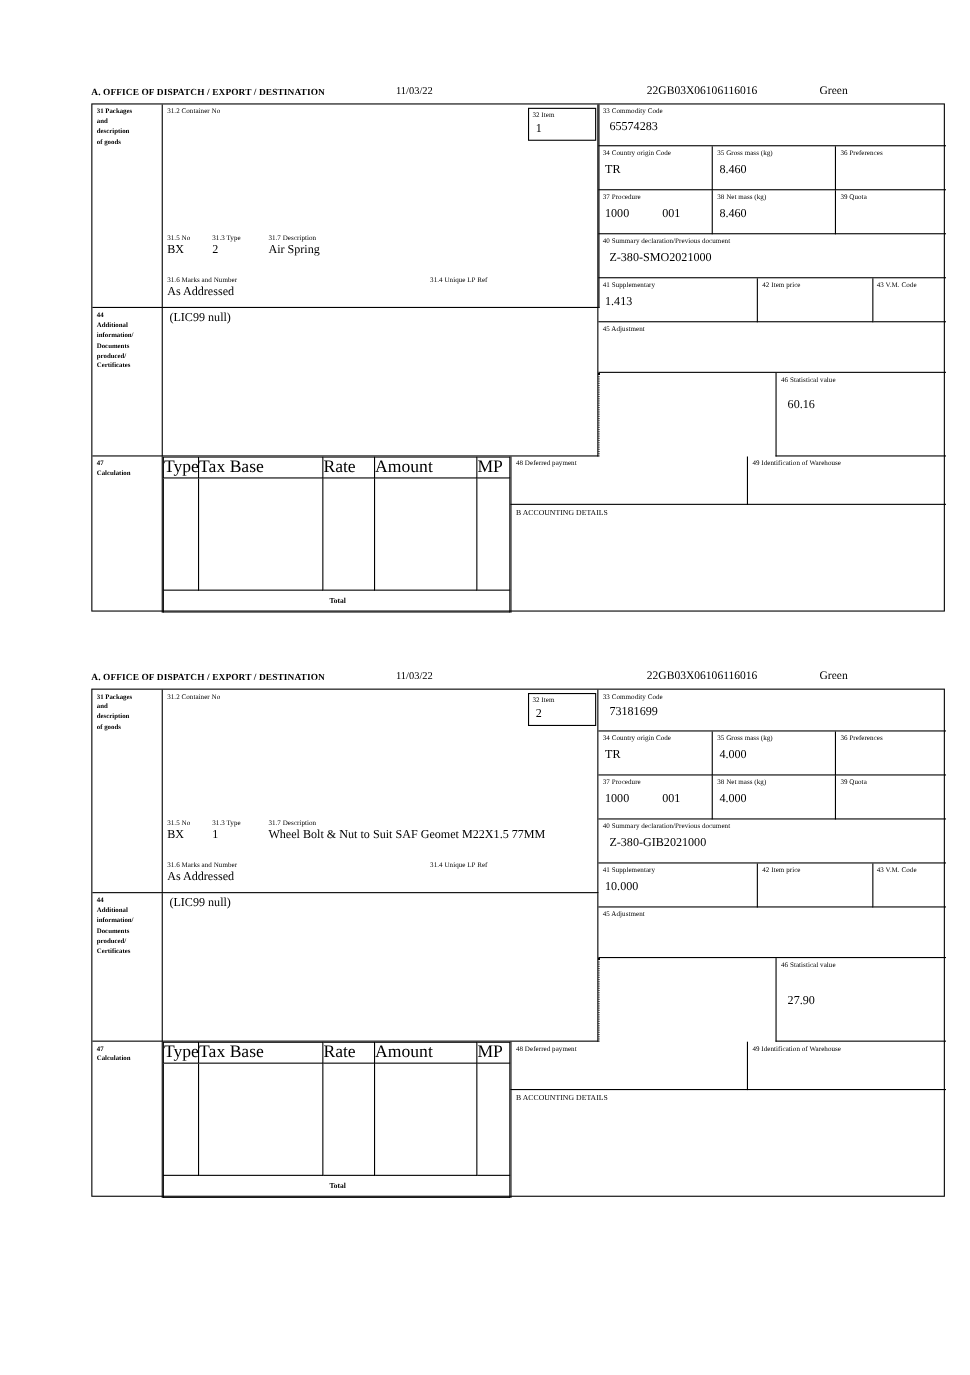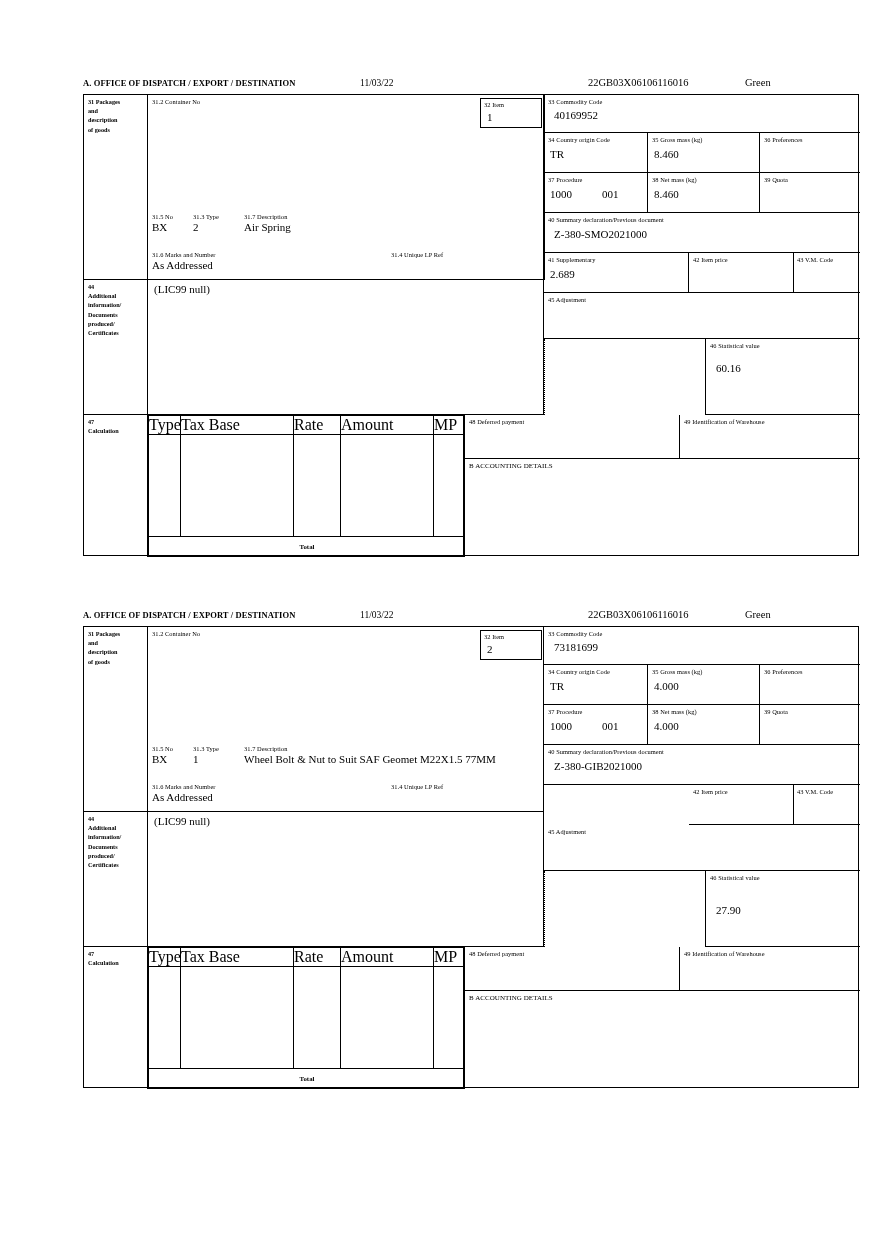--- a/index.html
+++ b/index.html
@@ -150,21 +150,21 @@
       </div>
 
       <div class="cell br bb" style="left:460px;top:0;width:0;height:185px;"></div>
       <div class="cell" style="left:396px;top:3px;width:62px;height:30px;border:1.1px solid #000;">
         <div class="lbl" style="position:absolute;left:3px;top:2px;">32 Item</div>
         <div class="val" style="position:absolute;left:6px;top:12px;">1</div>
       </div>
 
       <div class="cell bb" style="left:460px;top:0;width:316px;height:38px;">
         <div class="lbl" style="position:absolute;left:4px;top:3px;">33 Commodity Code</div>
-        <div class="val" style="position:absolute;left:10px;top:14px;">40169952</div>
+        <div class="val" style="position:absolute;left:10px;top:14px;">65574283</div>
       </div>
 
       <div class="cell bb br" style="left:460px;top:38px;width:104px;height:40px;">
         <div class="lbl" style="position:absolute;left:4px;top:3px;">34 Country origin Code</div>
         <div class="val" style="position:absolute;left:6px;top:15px;">TR</div>
       </div>
       <div class="cell bb br" style="left:564px;top:38px;width:112px;height:40px;">
         <div class="lbl" style="position:absolute;left:4px;top:3px;">35 Gross mass (kg)</div>
         <div class="val" style="position:absolute;left:6px;top:15px;">8.460</div>
       </div>
@@ -187,21 +187,21 @@
         <div class="val" style="position:absolute;left:6px;top:15px;"></div>
       </div>
 
       <div class="cell bb" style="left:460px;top:118px;width:316px;height:40px;">
         <div class="lbl" style="position:absolute;left:4px;top:3px;">40 Summary declaration/Previous document</div>
         <div class="val" style="position:absolute;left:10px;top:15px;">Z-380-SMO2021000</div>
       </div>
 
       <div class="cell bb br" style="left:460px;top:158px;width:145px;height:40px;">
         <div class="lbl" style="position:absolute;left:4px;top:3px;">41 Supplementary</div>
-        <div class="val" style="position:absolute;left:6px;top:15px;">2.689</div>
+        <div class="val" style="position:absolute;left:6px;top:15px;">1.413</div>
       </div>
       <div class="cell bb br" style="left:605px;top:158px;width:105px;height:40px;">
         <div class="lbl" style="position:absolute;left:4px;top:3px;">42 Item price</div>
         <div class="val" style="position:absolute;left:6px;top:15px;"></div>
       </div>
       <div class="cell bb" style="left:710px;top:158px;width:66px;height:40px;">
         <div class="lbl" style="position:absolute;left:3px;top:3px;">43 V.M. Code</div>
         <div class="val" style="position:absolute;left:6px;top:15px;"></div>
       </div>
 
@@ -348,20 +348,24 @@
       <div class="cell bb" style="left:676px;top:78px;width:100px;height:40px;">
         <div class="lbl" style="position:absolute;left:4px;top:3px;">39 Quota</div>
         <div class="val" style="position:absolute;left:6px;top:15px;"></div>
       </div>
 
       <div class="cell bb" style="left:460px;top:118px;width:316px;height:40px;">
         <div class="lbl" style="position:absolute;left:4px;top:3px;">40 Summary declaration/Previous document</div>
         <div class="val" style="position:absolute;left:10px;top:15px;">Z-380-GIB2021000</div>
       </div>
 
+      <div class="cell bb br" style="left:460px;top:158px;width:145px;height:40px;">
+        <div class="lbl" style="position:absolute;left:4px;top:3px;">41 Supplementary</div>
+        <div class="val" style="position:absolute;left:6px;top:15px;">10.000</div>
+      </div>
       <div class="cell bb br" style="left:605px;top:158px;width:105px;height:40px;">
         <div class="lbl" style="position:absolute;left:4px;top:3px;">42 Item price</div>
         <div class="val" style="position:absolute;left:6px;top:15px;"></div>
       </div>
       <div class="cell bb" style="left:710px;top:158px;width:66px;height:40px;">
         <div class="lbl" style="position:absolute;left:3px;top:3px;">43 V.M. Code</div>
         <div class="val" style="position:absolute;left:6px;top:15px;"></div>
       </div>
 
       <div class="cell br bb" style="left:0;top:185px;width:64px;height:135px;">

